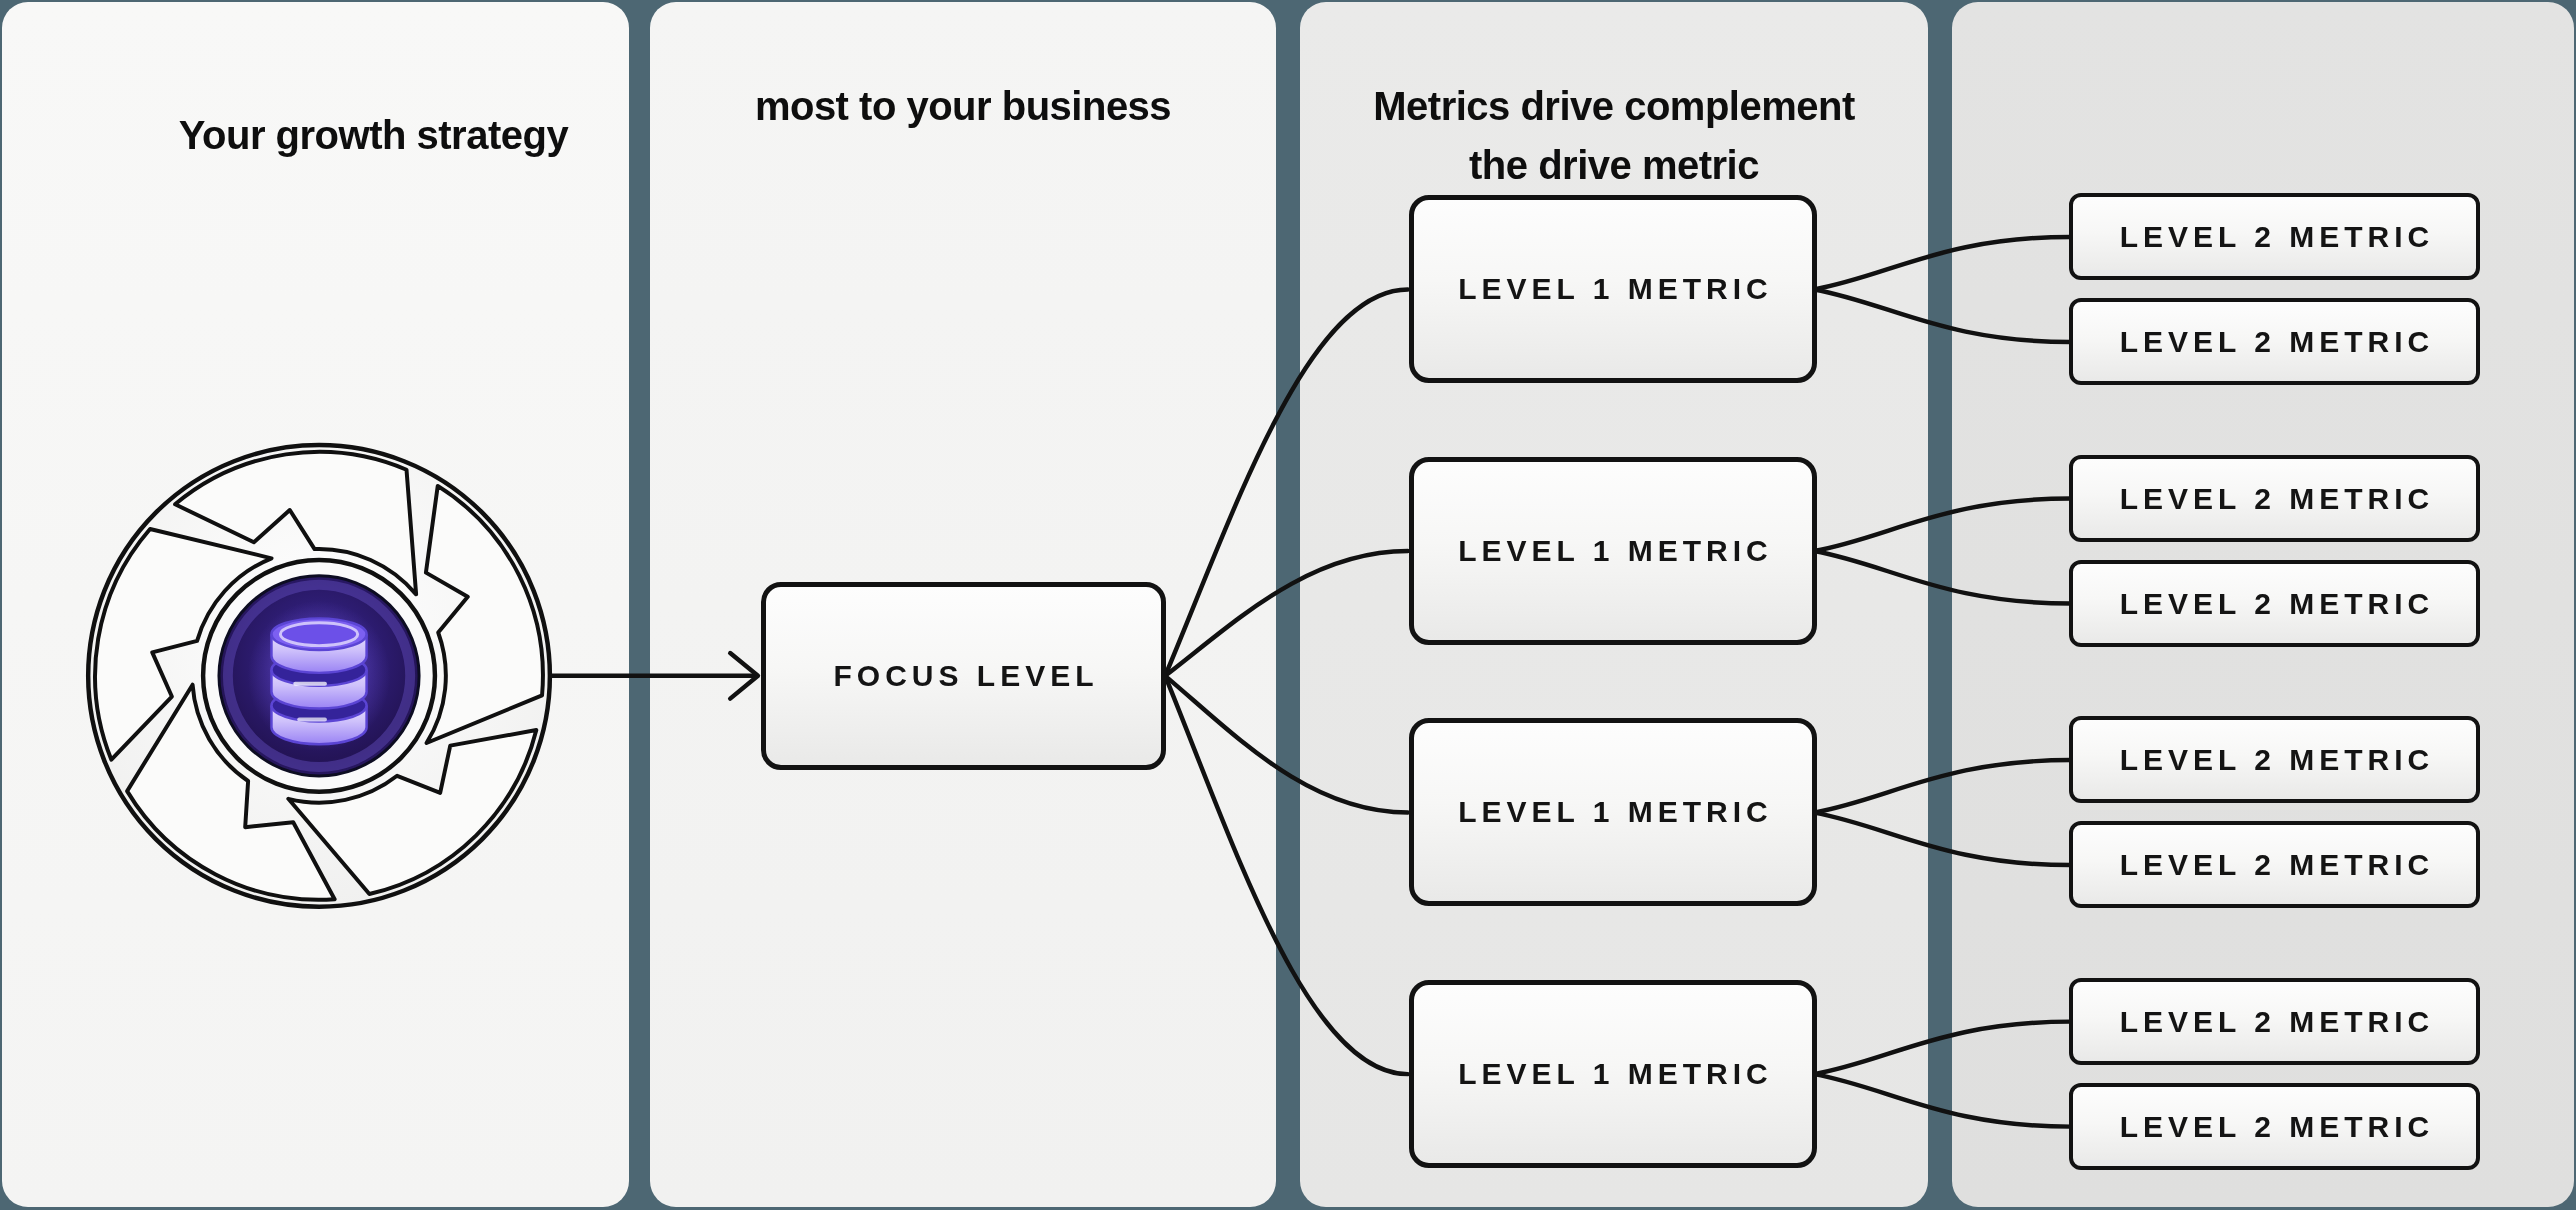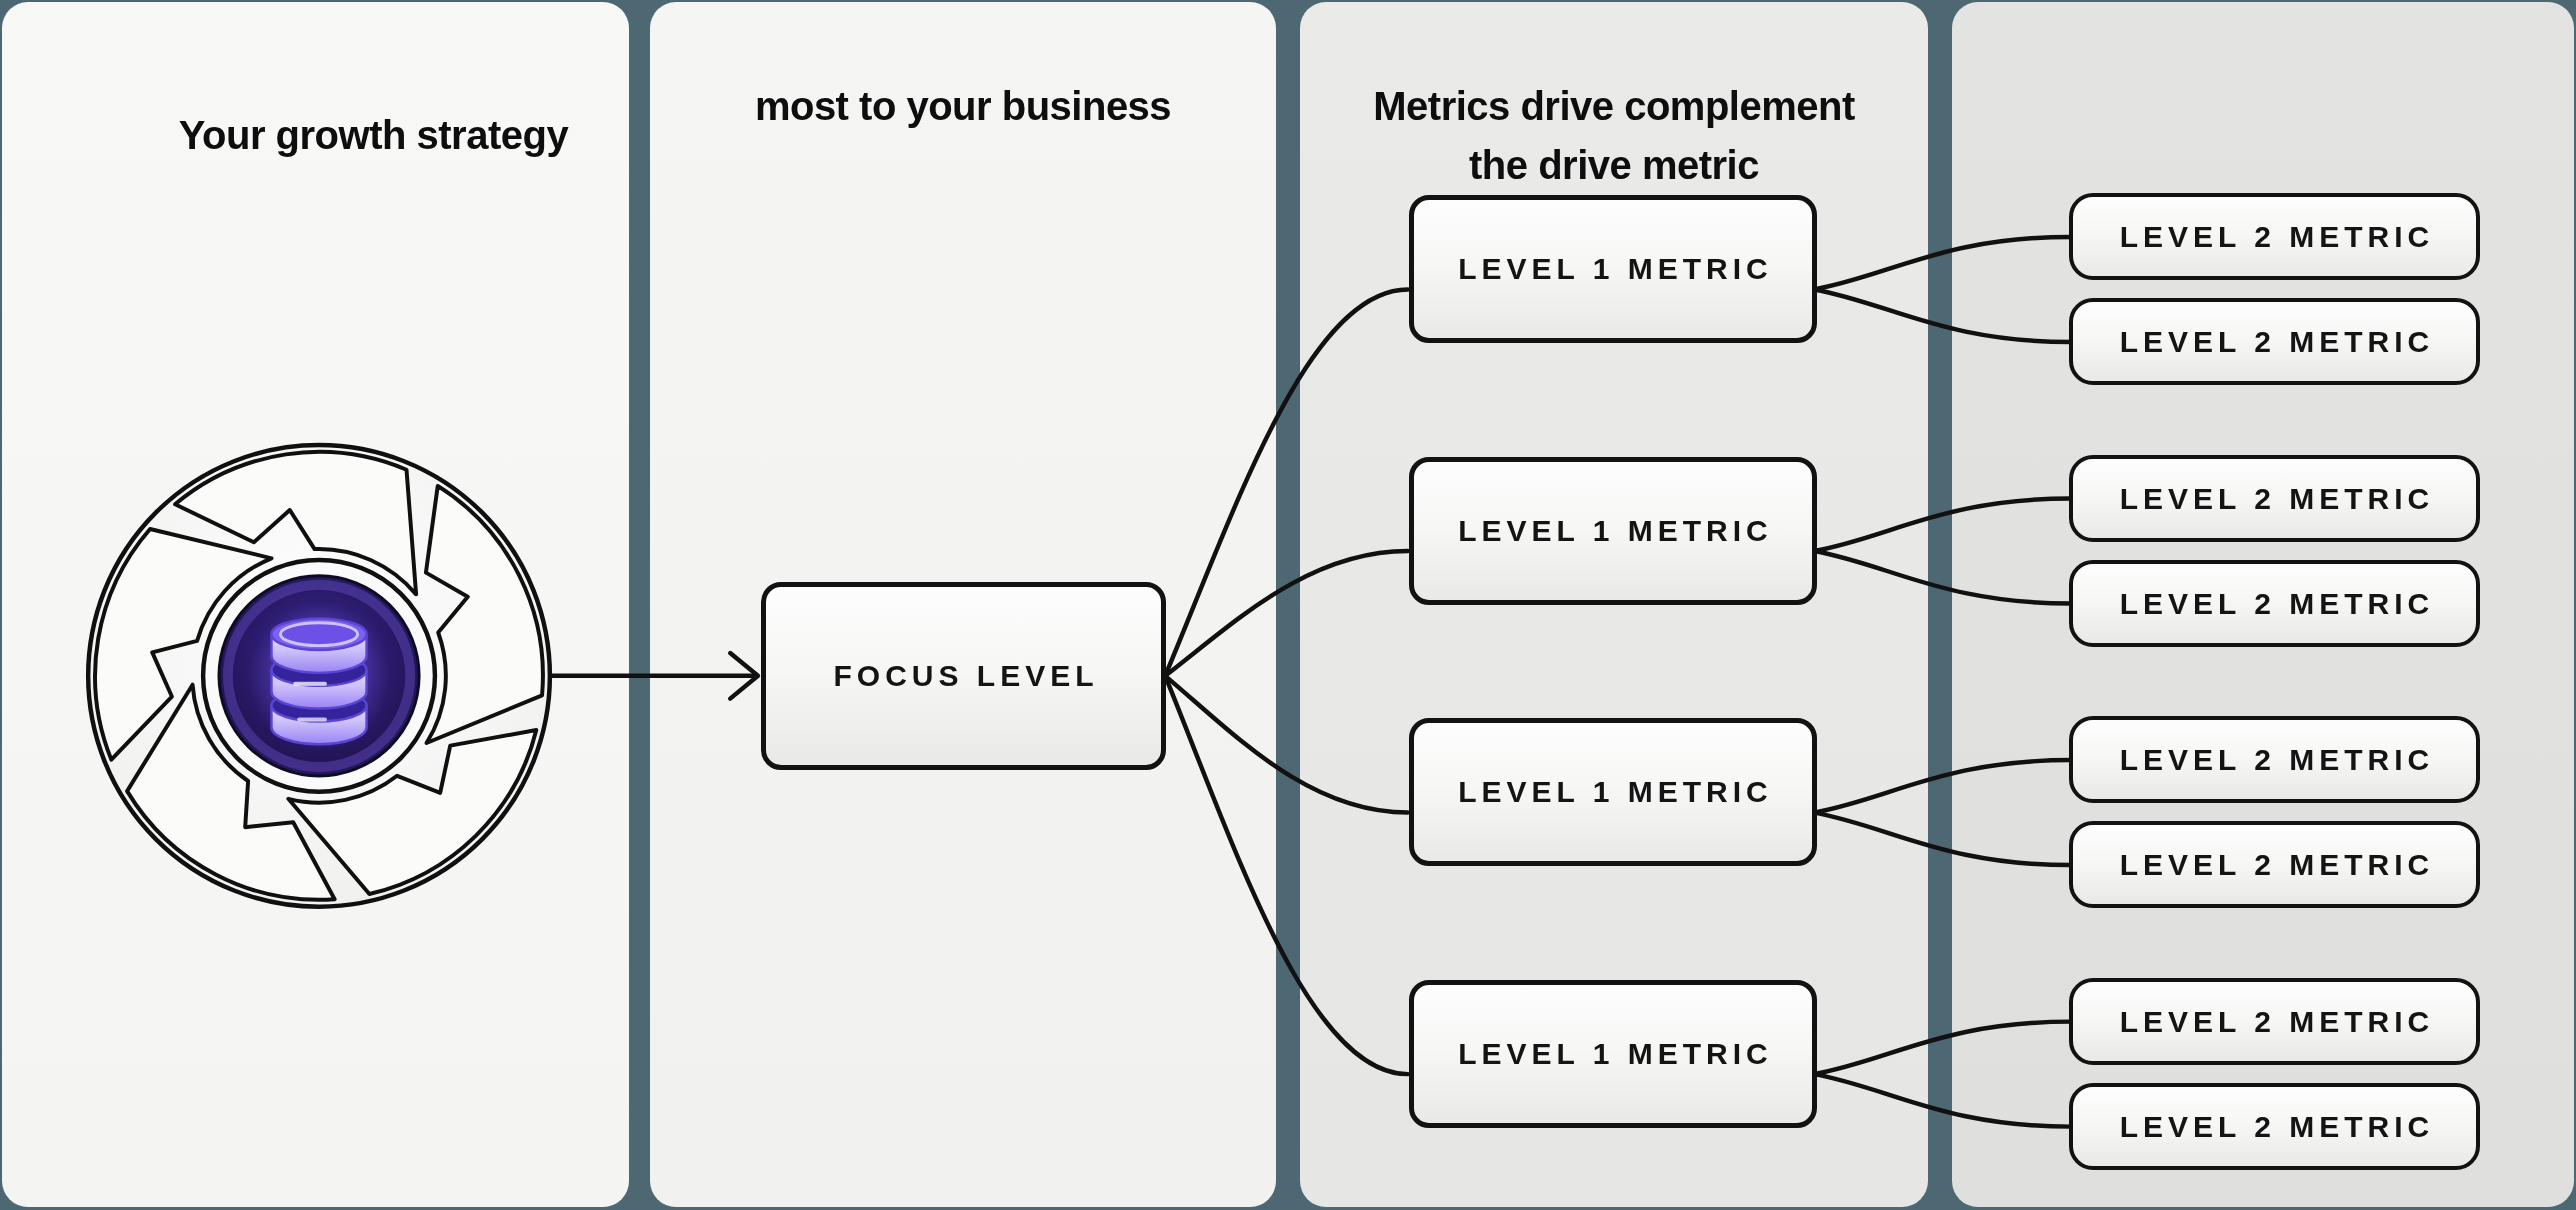--- a/index.html
+++ b/index.html
@@ -32,23 +32,23 @@
   
   .mbox{
     position:absolute;z-index:3;box-sizing:border-box;
     border:5px solid #121212;border-radius:20px;
     background:linear-gradient(180deg,#fdfdfd 0%,#f7f7f6 45%,#e9e9e8 100%);
     display:flex;align-items:center;justify-content:center;
     font-weight:700;font-size:30px;letter-spacing:5px;color:#141414;
     padding-left:5px;
   }
   .focus-box{left:761px;top:582px;width:405px;height:188px;}
-  .l1-box{left:1409px;width:408px;height:148px;}
+  .l1-box{left:1409px;width:408px;height:188px;}
   .l1-0{top:195px;} .l1-1{top:457px;} .l1-2{top:718px;} .l1-3{top:980px;}
-  .l2-box{left:2069px;width:411px;height:87px;border-width:4px;border-radius:24px;}
+  .l2-box{left:2069px;width:411px;height:87px;border-width:4px;border-radius:12px;}
   .l2-0{top:193px;}  .l2-1{top:298px;}
   .l2-2{top:455px;}  .l2-3{top:560px;}
   .l2-4{top:716px;}  .l2-5{top:821px;}
   .l2-6{top:978px;}  .l2-7{top:1083px;}
 
   
   .overlay{position:absolute;left:0;top:0;z-index:2;}
   .conn{stroke:#111111;stroke-width:4.5;fill:none;stroke-linecap:round;}
 </style>
 </head>

